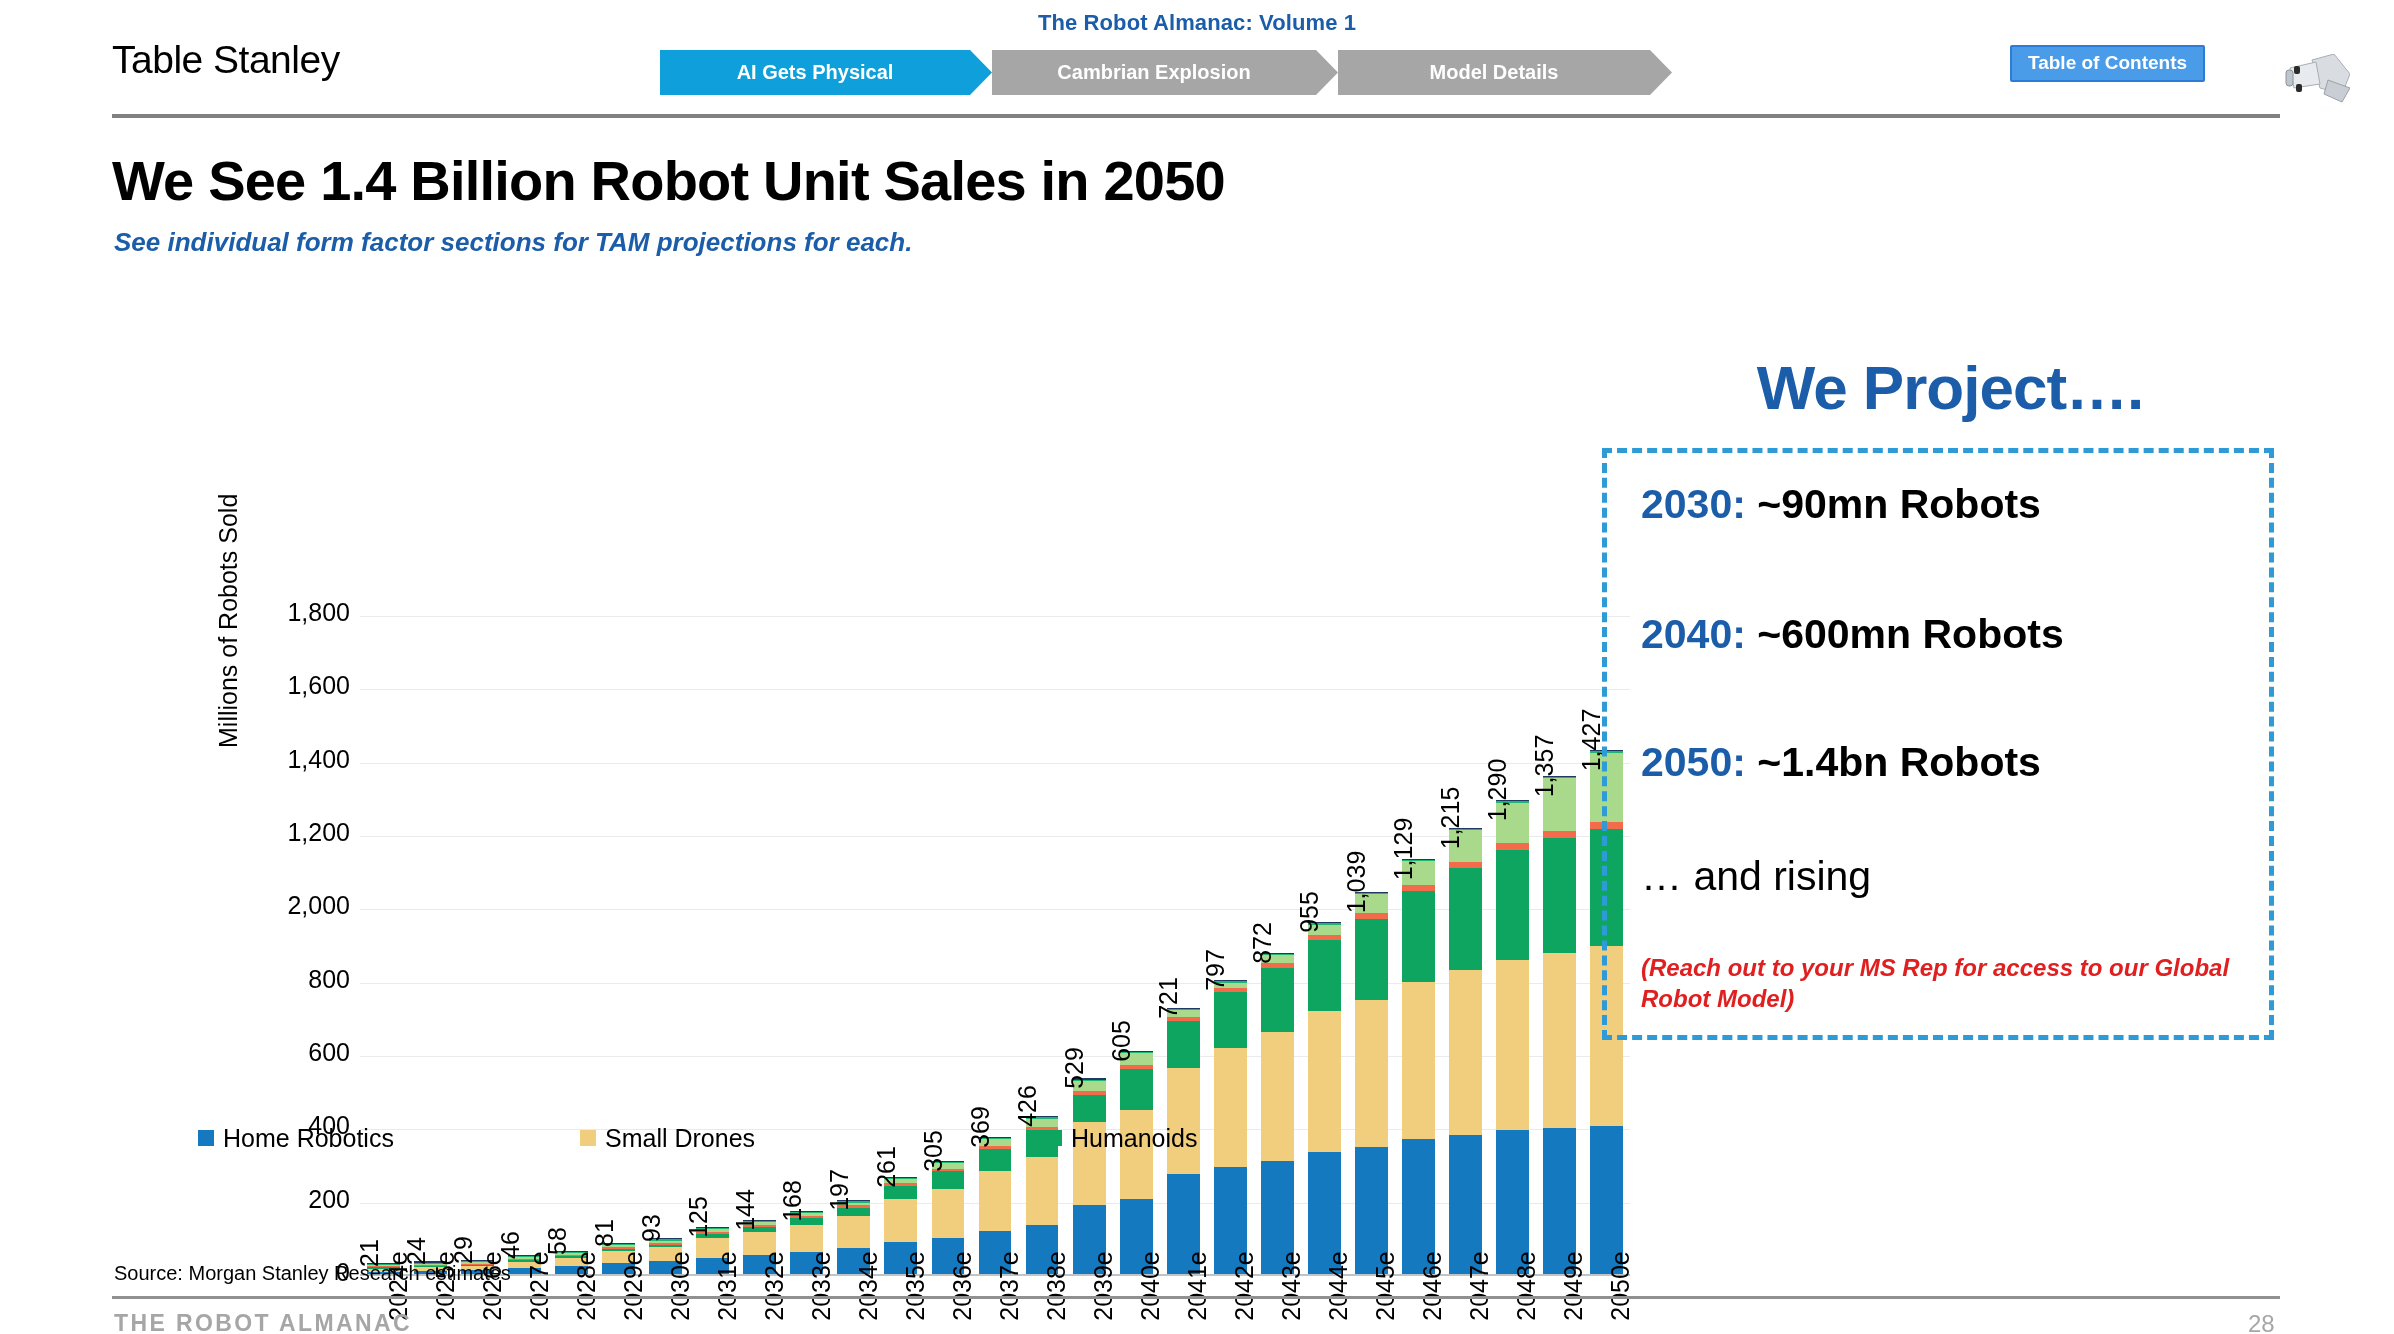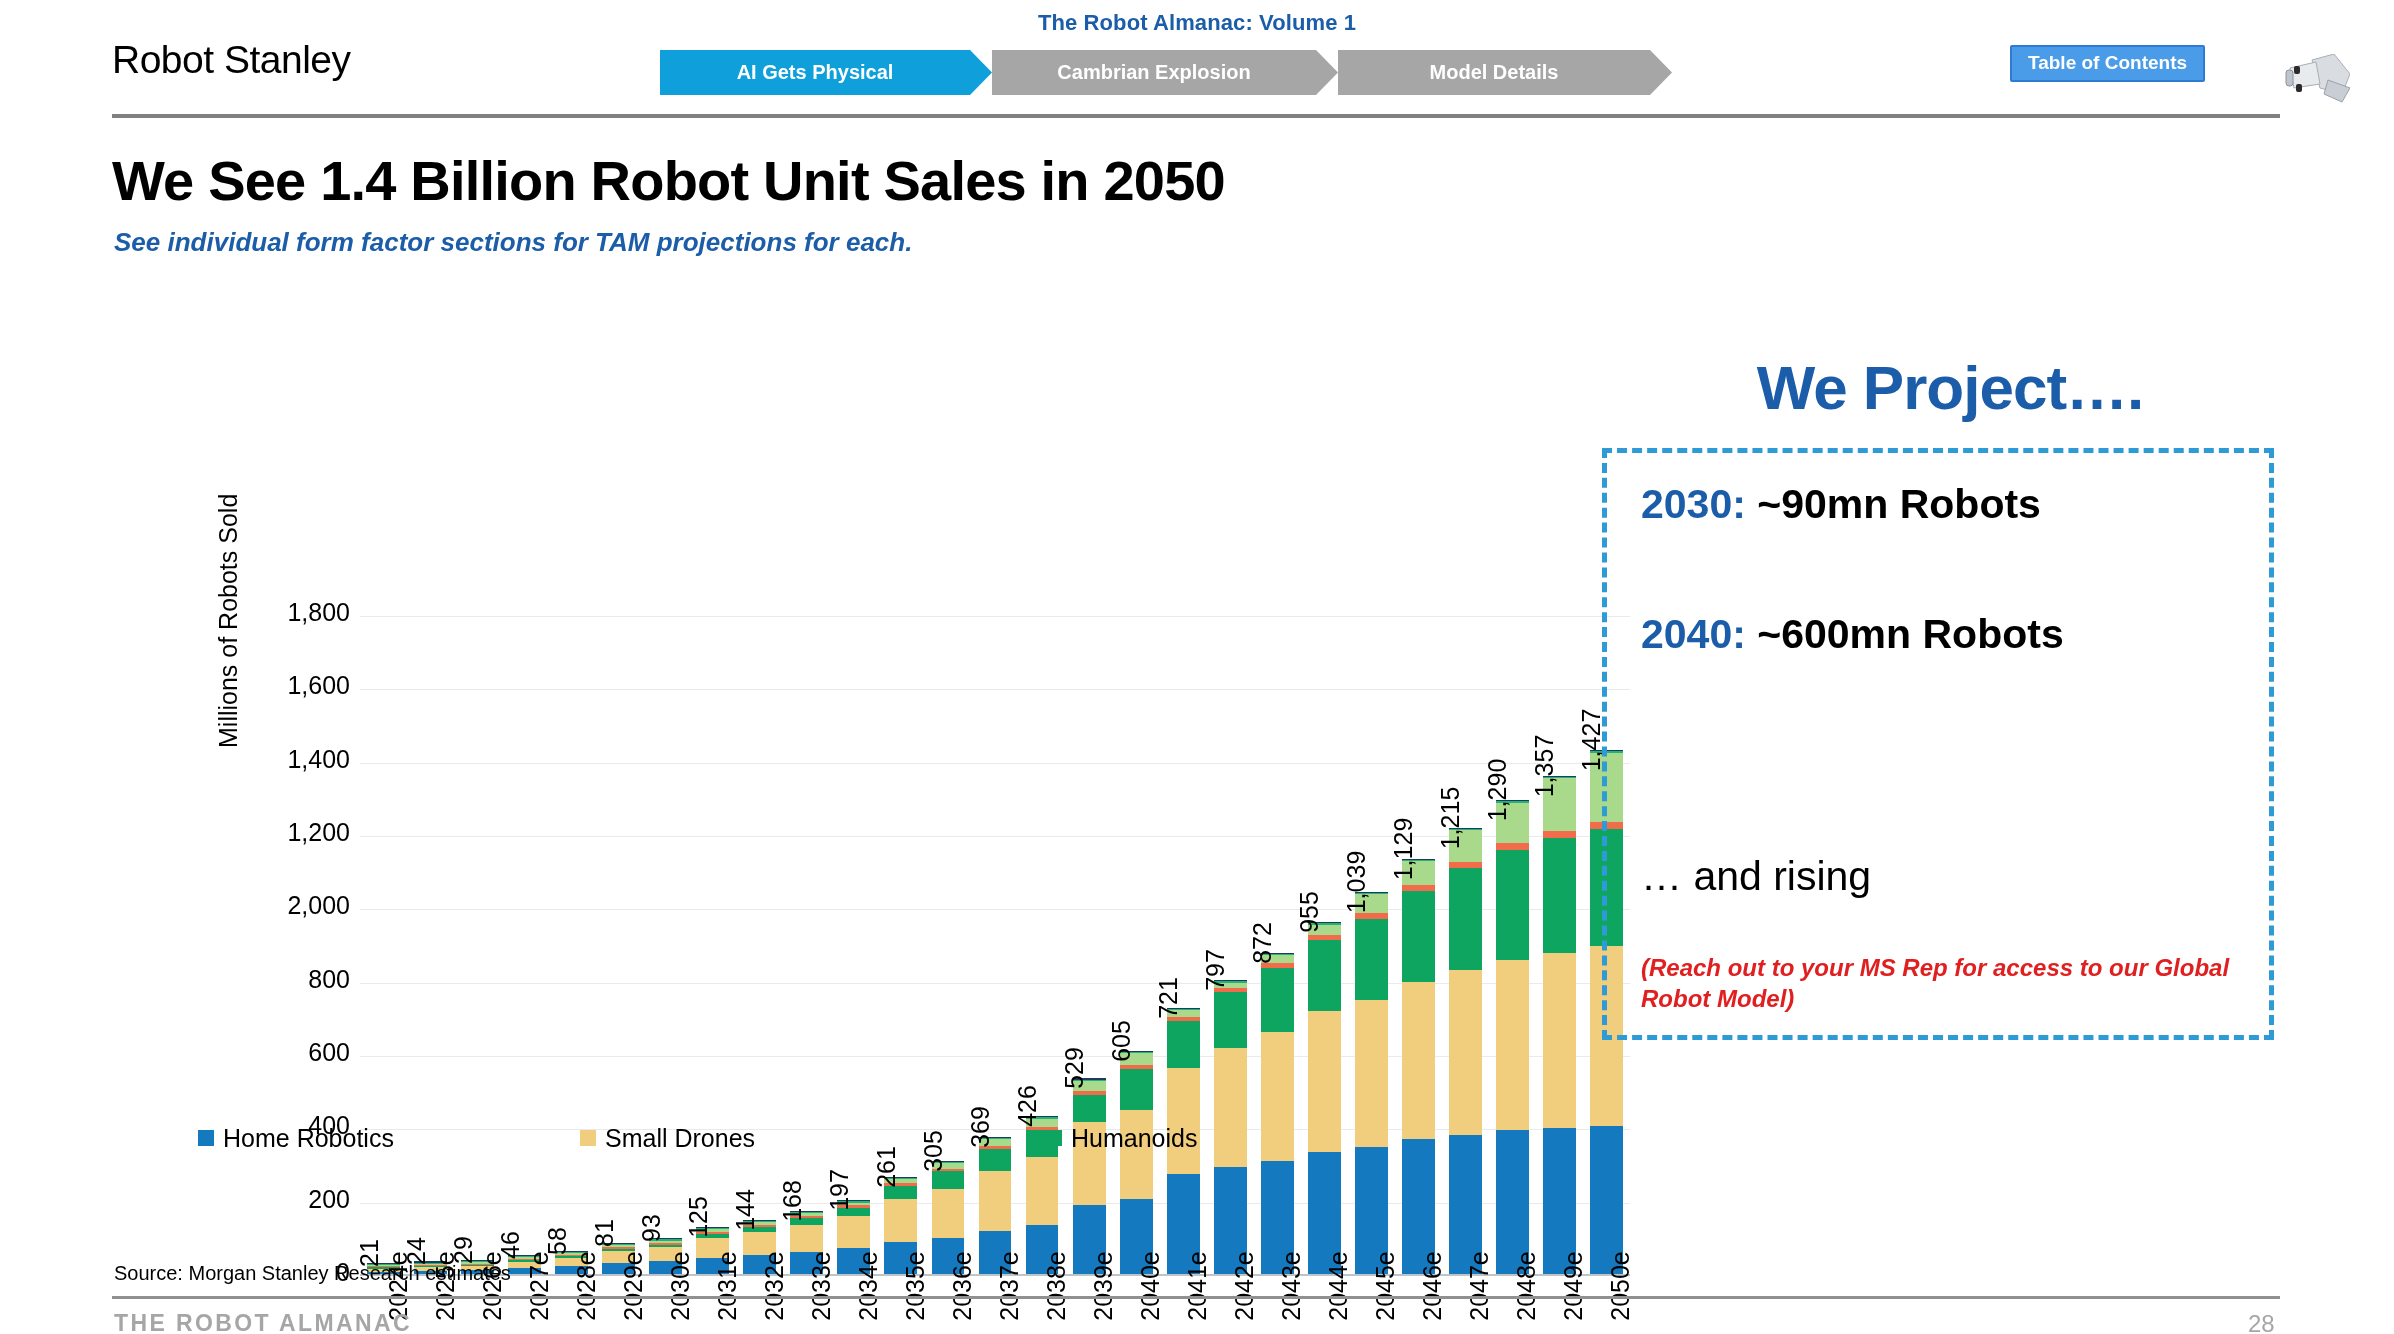--- a/index.html
+++ b/index.html
@@ -129,21 +129,21 @@
   #footer-title{
     position:absolute;left:114px;top:1310px;
     font-size:23px;font-weight:bold;color:#A6A6A6;letter-spacing:2.4px;
   }
   #page-num{position:absolute;left:2248px;top:1310px;font-size:24px;color:#A6A6A6;}
 </style>
 </head>
 <body>
 
 <div id="header">
-  <div id="ms-logo">Robot Stanley</div>
+  <div id="ms-logo">Table Stanley</div>
   <div id="deck-title">The Robot Almanac: Volume 1</div>
 
   <div id="nav-chevrons">
       <div class="chev active" style="width: 258px;">
         <span>AI Gets Physical</span>
         <span class="tip">
           <svg width="22" height="45" viewBox="0 0 22 45">
             <polygon points="0,0 22,22.5 0,45" fill="#0FA0DC"></polygon>
           </svg>
         </span>
@@ -530,20 +530,23 @@
   </div>
 
 <div id="we-project">We Project….</div>
 <div id="proj-box">
   <div class="proj-line" id="proj-1">
     <span class="yr">2030:</span><span> ~90mn Robots</span>
   </div>
   <div class="proj-line" id="proj-2">
     <span class="yr">2040:</span><span> ~600mn Robots</span>
   </div>
+  <div class="proj-line" id="proj-3">
+    <span class="yr">2050:</span><span> ~1.4bn Robots</span>
+  </div>
   <div id="proj-rising">… and rising</div>
   <div id="proj-note">(Reach out to your MS Rep for access to our Global Robot Model)</div>
 </div>
 
 <div id="source">Source: Morgan Stanley Research estimates</div>
 <div id="footer-rule"></div>
 <div id="footer-title">THE ROBOT ALMANAC</div>
 <div id="page-num">28</div>
 
 </body></html>

